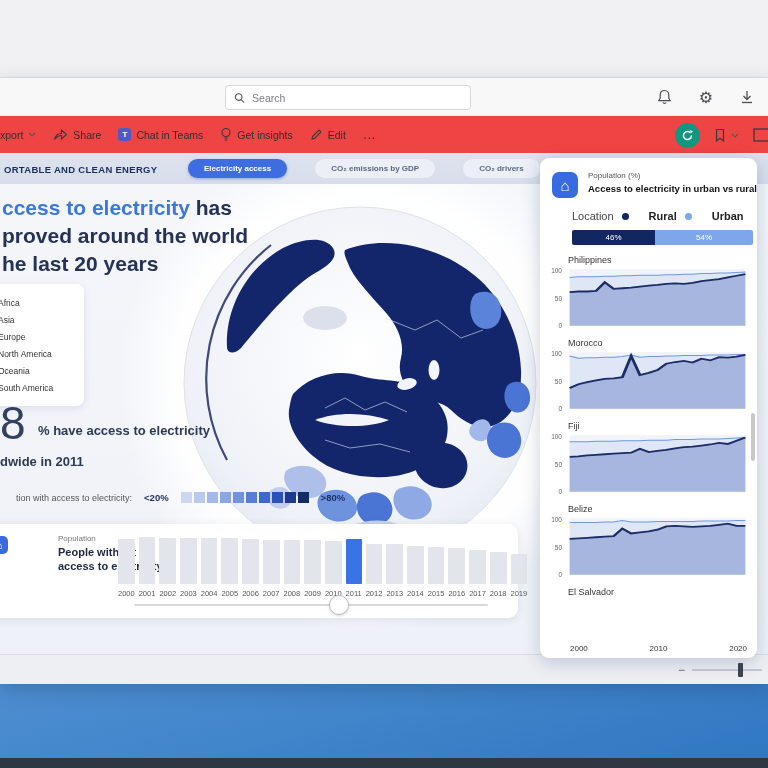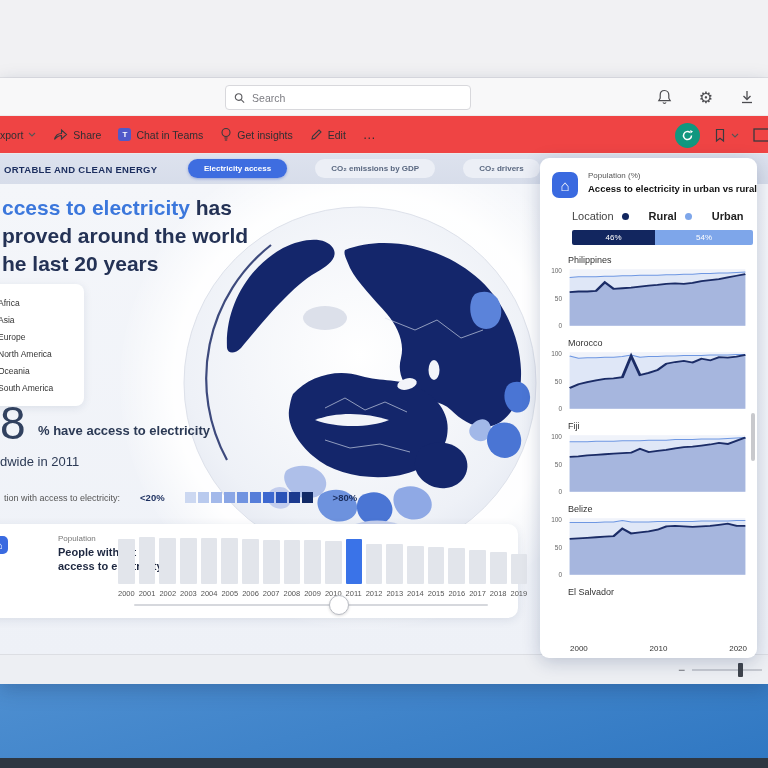--- a/index.html
+++ b/index.html
@@ -55,23 +55,23 @@
 
   .headline { position:absolute; left:2px; top:10px; font-size:21px; font-weight:600; line-height:28px; color:#243255; }
   .headline .accent { color:#3b77dc; }
 
   .cont-card { position:absolute; left:-16px; top:100px; width:100px; background:#fff; border-radius:8px;
                padding:10px 10px 10px 14px; box-shadow:0 2px 8px rgba(30,50,90,.10); }
   .cont-item { font-size:8.5px; color:#333; padding:3.5px 0; }
 
   .stat-big { position:absolute; left:0; top:212px; font-size:46px; font-weight:300; color:#31415f; }
   .stat-label { position:absolute; left:38px; top:239px; font-size:13px; font-weight:600; color:#2c3a55; }
-  .stat-sub { position:absolute; left:0; top:270px; font-size:13px; font-weight:400; color:#2c3a55; }
-
-  .scale-row { position:absolute; left:4px; top:308px; display:flex; align-items:center; gap:20px; }
+  .stat-sub { position:absolute; left:0; top:270px; font-size:13px; font-weight:700; color:#2c3a55; }
+
+  .scale-row { position:absolute; left:16px; top:308px; display:flex; align-items:center; gap:12px; }
   .scale-label { font-size:9px; color:#555; }
   .scale-min,.scale-max { font-size:9.5px; font-weight:bold; color:#1b2e5e; }
   .swatches { display:flex; gap:2px; }
   .swatch { width:11px; height:11px; display:inline-block; }
 
   .bottom-card { position:absolute; left:-16px; top:340px; width:534px; height:94px; background:#fff;
                  border-radius:10px; box-shadow:0 2px 10px rgba(30,50,90,.10); }
   .mini-home { position:absolute; left:6px; top:12px; width:18px; height:18px; border-radius:5px; background:#3a6ae0;
                color:#fff; font-size:11px; display:flex; align-items:center; justify-content:center; }
   .tl-texts { position:absolute; left:74px; top:10px; }

